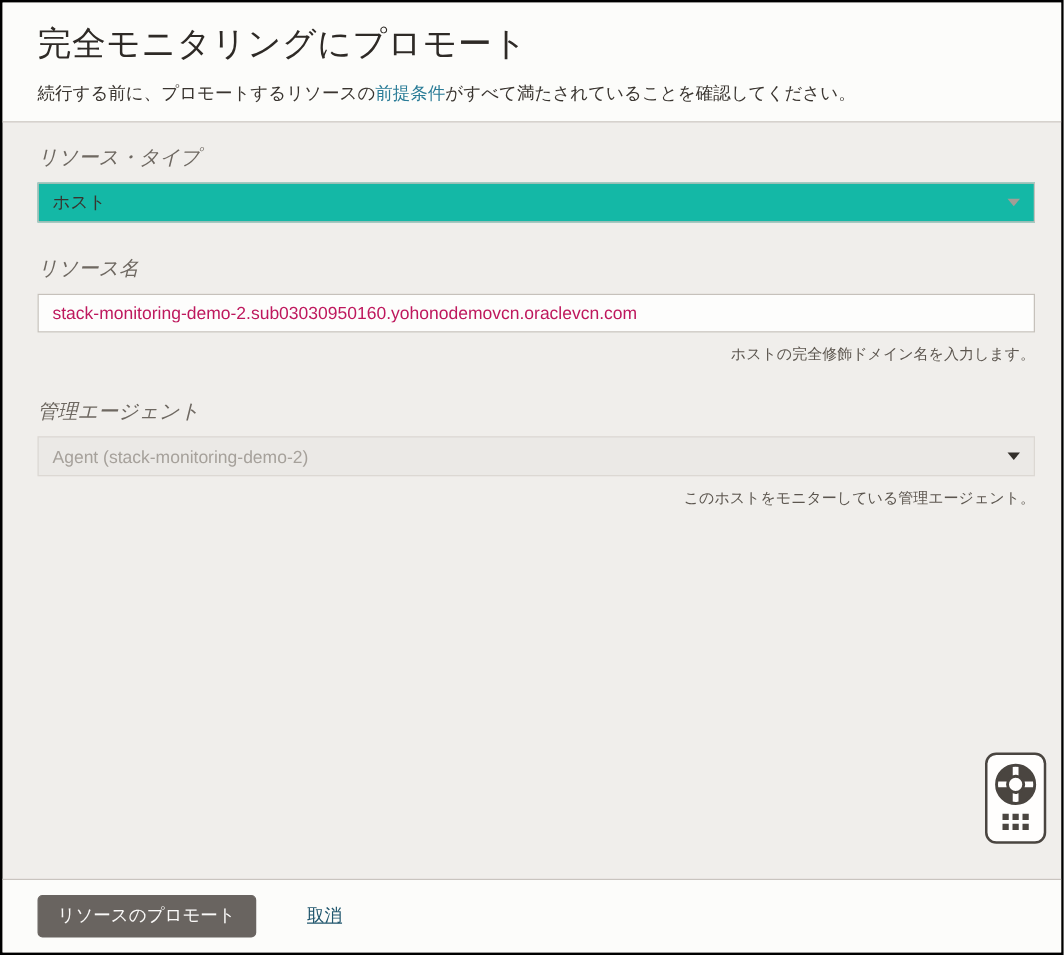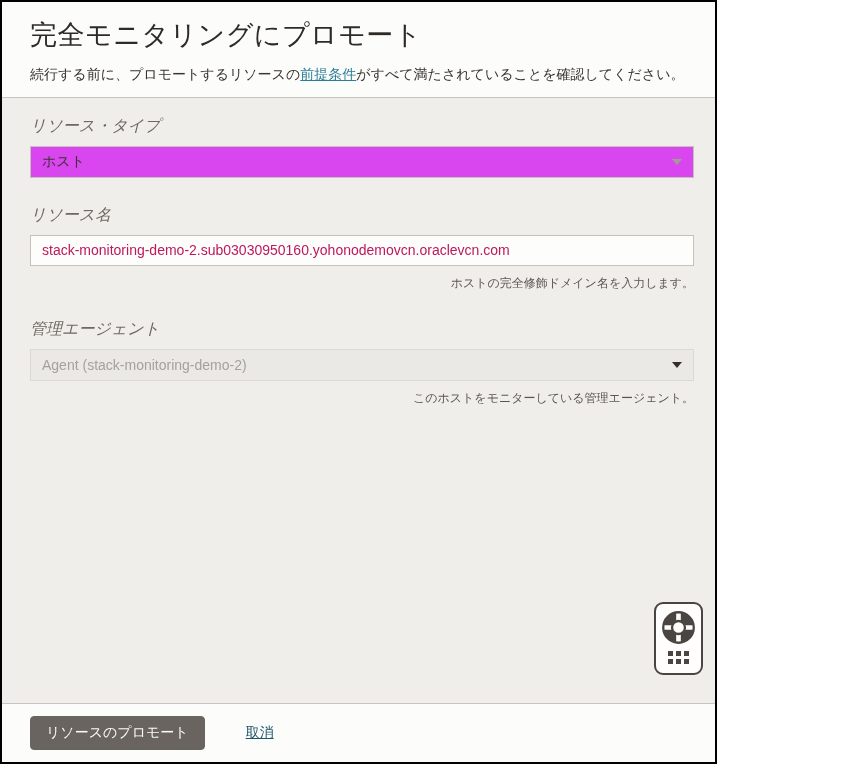--- a/index.html
+++ b/index.html
@@ -1,18 +1,18 @@
 <!DOCTYPE html>
 <html><head>
 <meta charset="utf-8">
 <style>
   html, body { margin: 0; padding: 0; background: #ffffff; }
   * { box-sizing: border-box; }
   .page {
-    width: 717px; height: 764px;
+    width: 851px; height: 764px;
     border: 2px solid #000000;
     background: #f0eeeb;
     font-family: "Liberation Sans", "DejaVu Sans", sans-serif;
     display: flex; flex-direction: column;
     position: relative;
     overflow: hidden;
   }
   
   .header {
     background: #fcfcfa;
@@ -26,39 +26,38 @@
     margin: 0 0 12px 0;
     letter-spacing: 0.5px;
   }
   .subtitle {
     font-size: 14px;
     color: #39342f;
     line-height: 1.4;
   }
   .inline-link {
     color: #2a7c97;
-    text-decoration: underline;
     cursor: pointer;
   }
   
   .body {
     flex: 1;
     padding: 18px 21px 0 28px;
   }
   .field { margin-bottom: 27px; }
   .field-label {
     display: block;
     font-size: 16px;
     color: #6e6861;
     margin-bottom: 9px;
     font-style: italic;
   }
   .select-box {
     height: 32px;
-    background: #d946ef;
+    background: #14b8a6;
     border: 1px solid #c6c1bb;
     display: flex; align-items: center;
     padding: 0 30px 0 11px;
     font-size: 14px;
     color: #39342f;
     position: relative;
     cursor: pointer;
   }
   .select-box .arrow {
     position: absolute; right: 11px; top: 50%;

